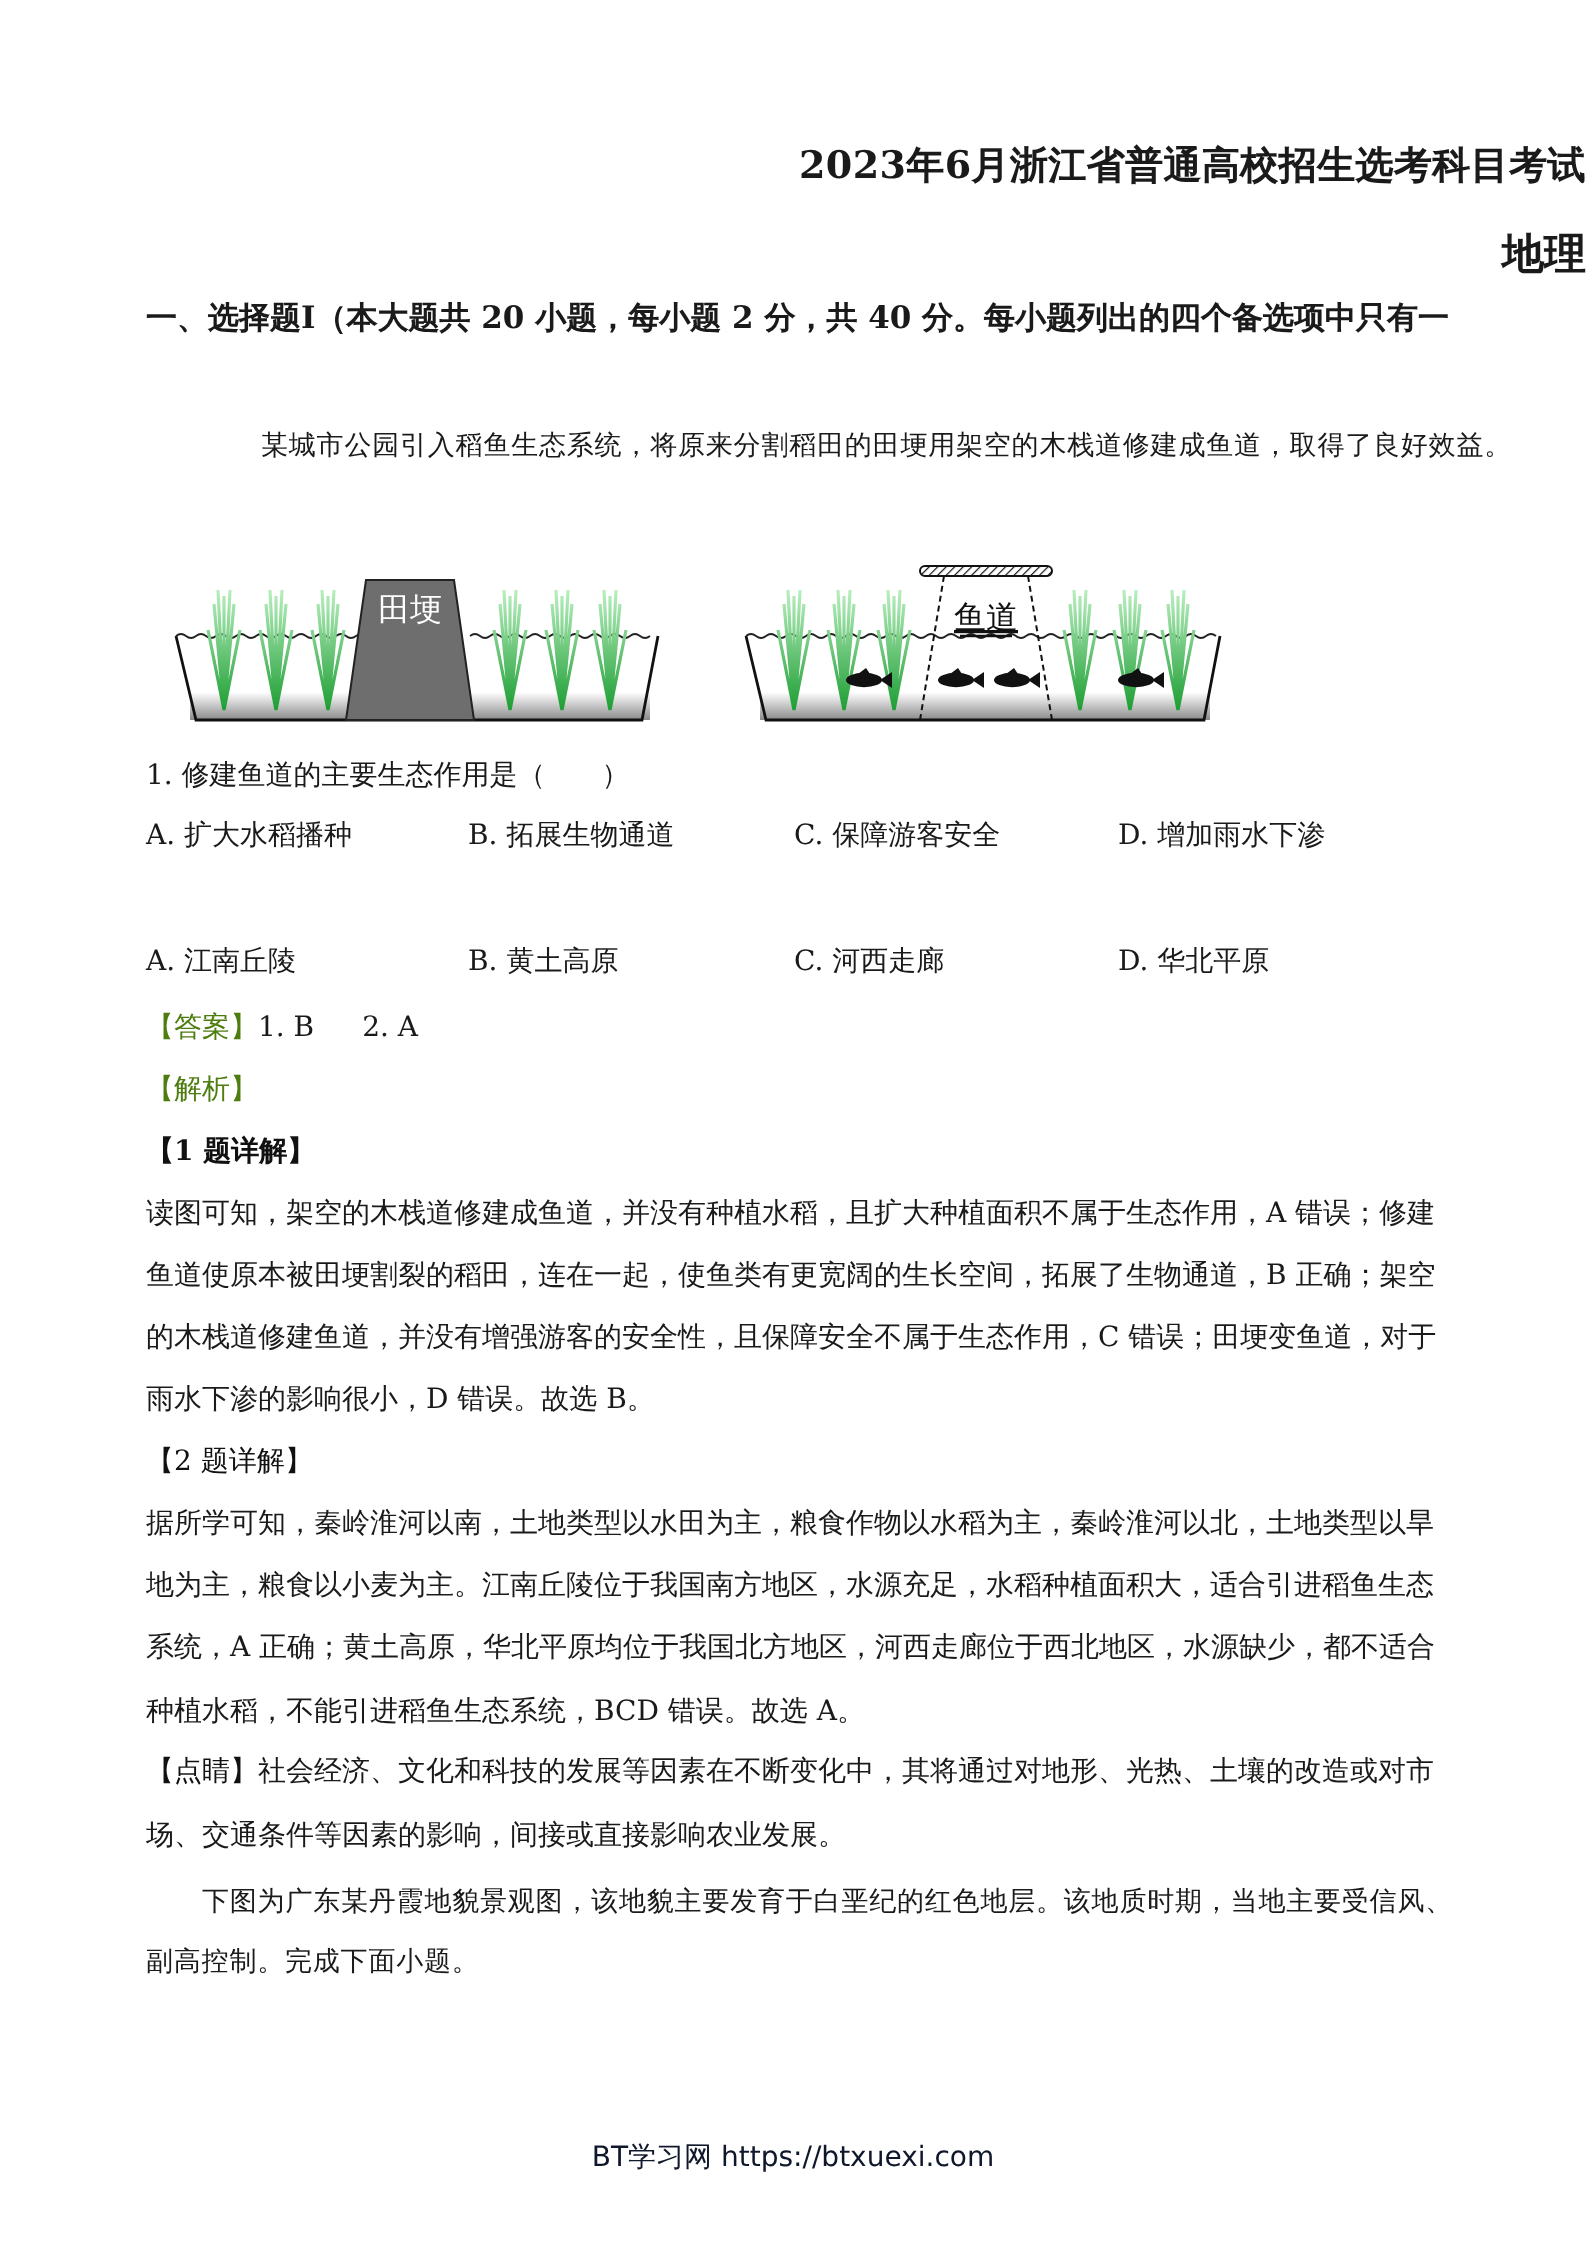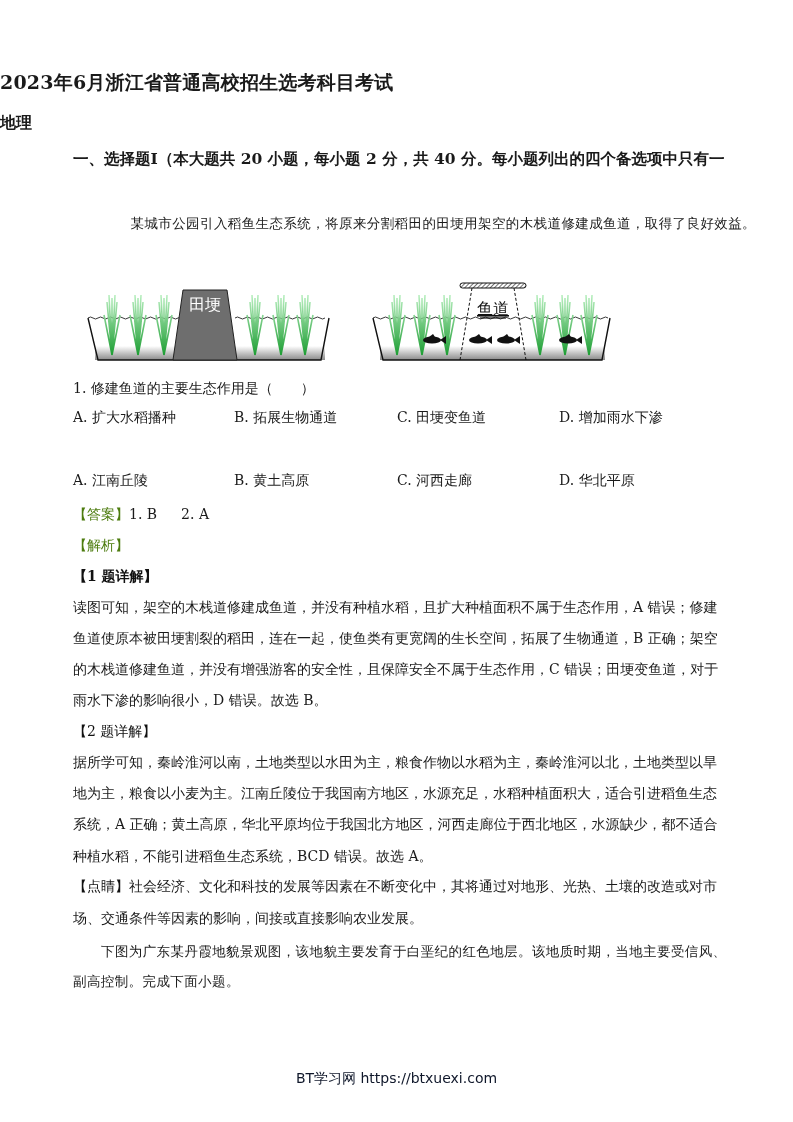--- a/index.html
+++ b/index.html
@@ -1,21 +1,21 @@
 <!DOCTYPE html>
 <html><head>
   <meta charset="utf-8">
   <style>
     html, body { margin: 0; padding: 0; background: #ffffff; }
     body { width: 793px; height: 1122px; position: relative; overflow: hidden;
       font-family: "DejaVu Serif", "Liberation Serif", serif; color: #1a1a1a; }
     .page { position: absolute; left: 0; top: 0; width: 793px; height: 1122px; }
-    .title { position: absolute; left: 0; width: 793px; text-align: left; font-weight: bold; }
+    .title { position: absolute; left: 0; width: 793px; text-align: right; font-weight: bold; }
     .t1 { top: 70px; font-size: 19px; letter-spacing: 0.2px; }
-    .t2 { top: 113px; font-size: 16px; }
+    .t2 { top: 113px; font-size: 21px; }
     .line { position: absolute; left: 73px; width: 655px; font-size: 14px; white-space: nowrap; line-height: 20px; }
     .bold { font-weight: bold; font-size: 15.5px; }
     .kai { font-size: 13.5px; letter-spacing: 0.4px; }
     .indent { padding-left: 28px; }
     .opt { position: absolute; font-size: 14px; white-space: nowrap; }
     .blue { color: #4d7c0f; }
     .dark { color: #111; }
     .diagram { position: absolute; }
     .footer { position: absolute; top: 1070px; left: 0; width: 793px; text-align: center;
       font-family: "DejaVu Sans", "Liberation Sans", sans-serif; font-size: 14px; color: #0f172a; }
@@ -143,21 +143,21 @@
           <ellipse cx="8" cy="0" rx="9" ry="3.6"></ellipse>
           <polygon points="16,0 22,-4 22,4"></polygon>
           <polygon points="5,-3 9,-6 11,-3"></polygon>
         </g>
     </g>
   </svg>
 
   <div class="line" style="top:378px;">1. 修建鱼道的主要生态作用是（　　）</div>
   <div class="opt" style="left:73px; top:409px;">A. 扩大水稻播种</div>
   <div class="opt" style="left:234px; top:409px;">B. 拓展生物通道</div>
-  <div class="opt" style="left:397px; top:409px;">C. 田埂变鱼道</div>
+  <div class="opt" style="left:397px; top:409px;">C. 保障游客安全</div>
   <div class="opt" style="left:559px; top:409px;">D. 增加雨水下渗</div>
 
   <div class="opt" style="left:73px; top:472px;">A. 江南丘陵</div>
   <div class="opt" style="left:234px; top:472px;">B. 黄土高原</div>
   <div class="opt" style="left:397px; top:472px;">C. 河西走廊</div>
   <div class="opt" style="left:559px; top:472px;">D. 华北平原</div>
 
   <div class="line" style="top:504px;">
     <span class="blue">【答案】</span><span>1. B</span><span style="display:inline-block; width:24px;"></span><span>2. A</span>
   </div>

